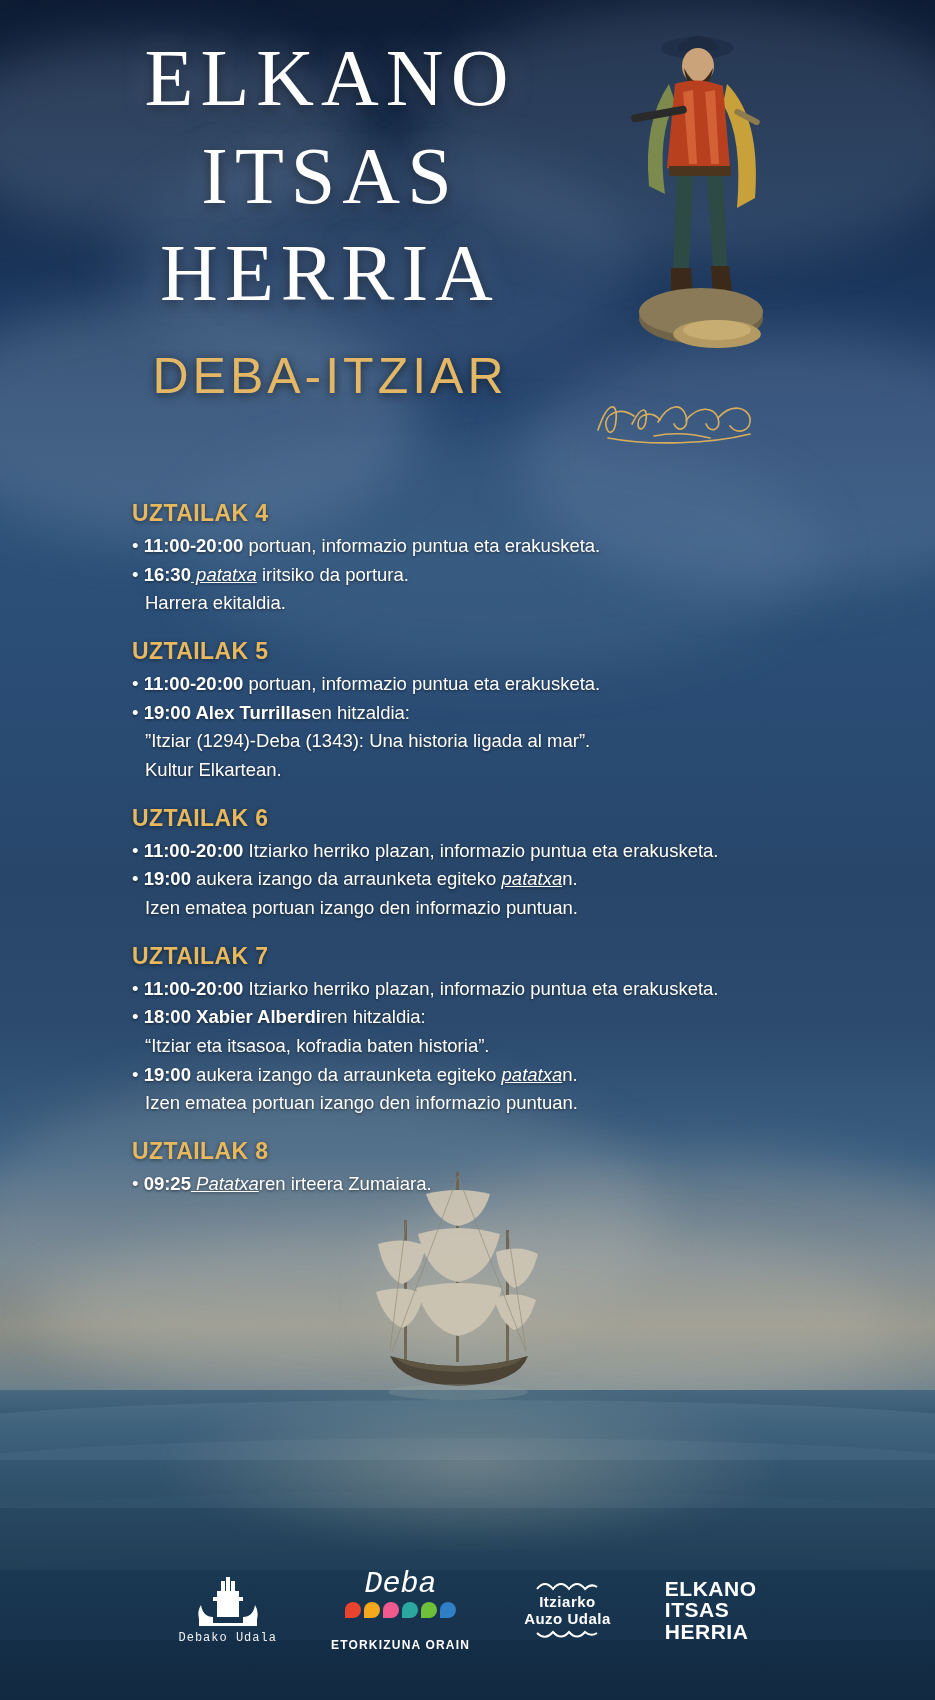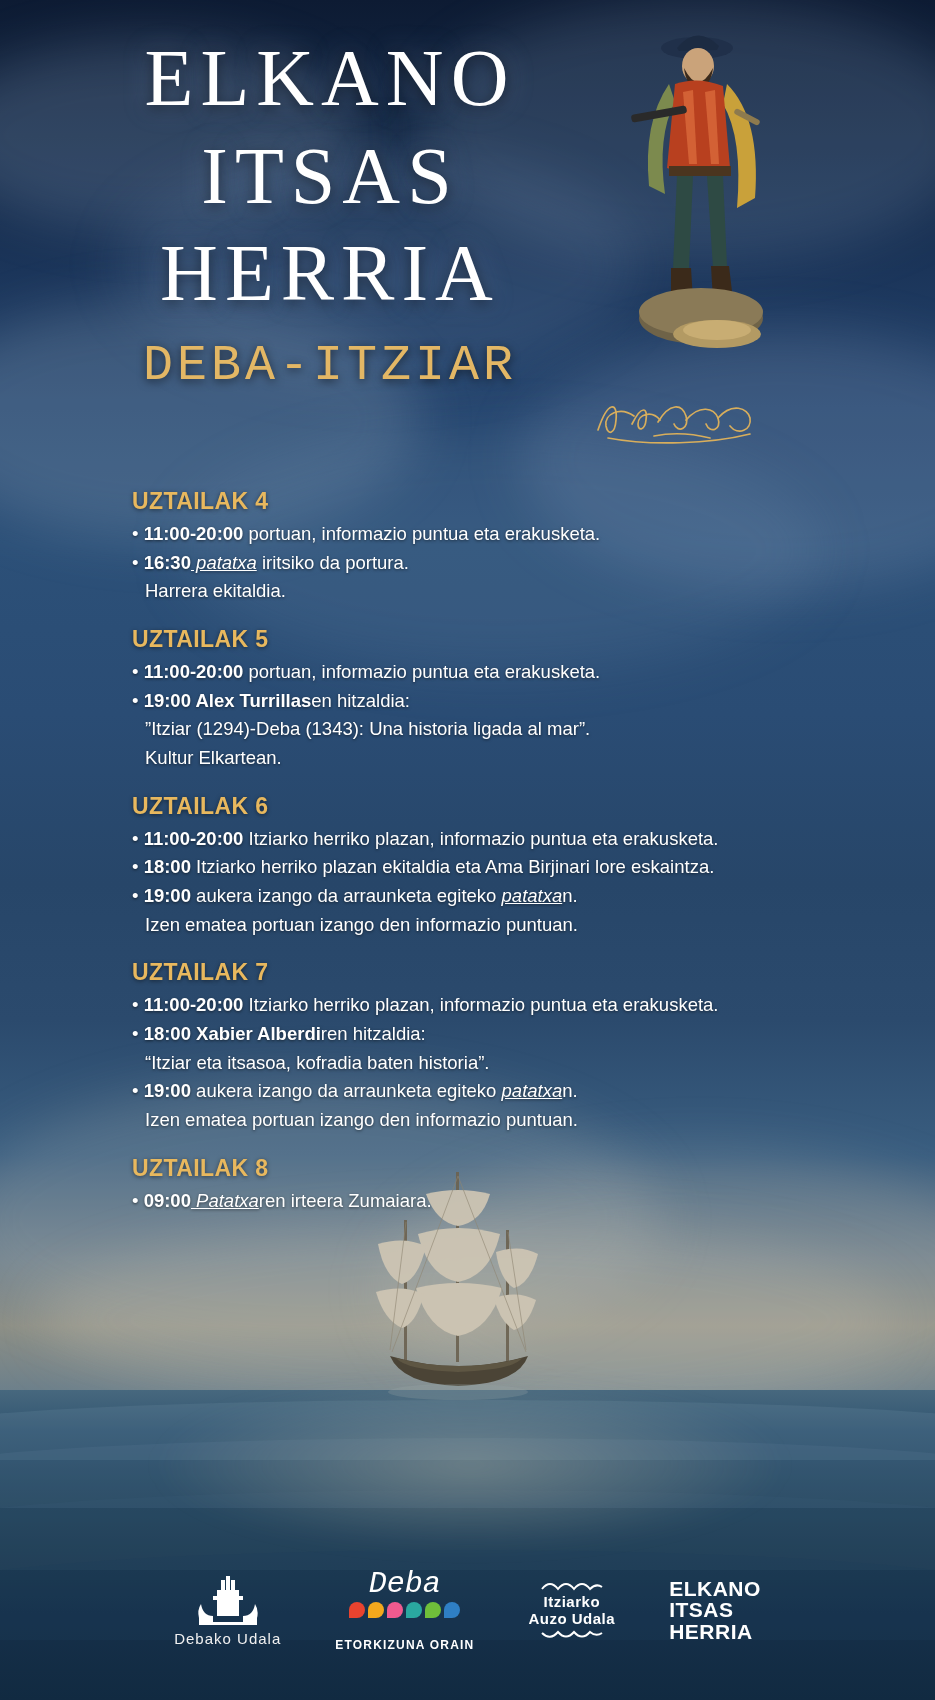--- a/index.html
+++ b/index.html
@@ -67,25 +67,25 @@
   .title-line {
     font-family: "Liberation Serif", serif;
     color: #ffffff;
     font-size: 80px;
     letter-spacing: 7px;
     line-height: 1.22;
     text-shadow: 0 3px 14px rgba(0,0,0,0.55), 0 0 28px rgba(160,190,230,0.35);
     font-weight: 400;
   }
   .subtitle-line {
-    font-family: Liberation Mono, monospace;
+    font-family: Liberation Sans, sans-serif;
     color: #e3b765;
     font-size: 50px;
     letter-spacing: 4px;
-    margin-top: 14px;
+    margin-top: 24px;
     text-shadow: 0 2px 10px rgba(0,0,0,0.6);
   }
 
   
   .statue-wrap {
     position: absolute;
     right: 130px;
     top: 18px;
     width: 220px;
     height: 360px;
@@ -95,21 +95,21 @@
     right: 165px;
     top: 390px;
     width: 180px;
     height: 60px;
   }
 
   
   .program {
     position: absolute;
     left: 132px;
-    top: 488px;
+    top: 500px;
     width: 700px;
     color: #ffffff;
   }
   .day { margin-bottom: 20px; }
   .day-title {
     color: #e8b85e;
     font-size: 23px;
     font-weight: bold;
     letter-spacing: 0.4px;
     margin-bottom: 5px;
@@ -188,22 +188,22 @@
     gap: 54px;
   }
   .logo {
     display: flex;
     flex-direction: column;
     align-items: center;
     justify-content: center;
     color: #ffffff;
   }
   .logo-caption {
-    font-family: Liberation Sans, sans-serif;
-    font-size: 15px;
+    font-family: Liberation Mono, monospace;
+    font-size: 12px;
     letter-spacing: 1px;
     margin-top: 0;
     color: #f1f1f1;
   }
   .deba-word {
     font-family: Liberation Mono, monospace;
     font-size: 30px;
     font-style: italic;
     color: #ffffff;
     line-height: 1;
@@ -323,35 +323,34 @@
       <div class="day">
         <div class="day-title">UZTAILAK 5</div>
         <div class="entry bulleted"><span class="t">11:00-20:00</span><span> portuan, informazio puntua eta erakusketa.</span></div>
         <div class="entry bulleted"><span class="t">19:00</span><span class="nm"> Alex Turrillas</span><span>en hitzaldia:</span></div>
         <div class="entry cont"><span>”Itziar (1294)-Deba (1343): Una historia ligada al mar”.</span></div>
         <div class="entry cont"><span>Kultur Elkartean.</span></div>
       </div>
       <div class="day">
         <div class="day-title">UZTAILAK 6</div>
         <div class="entry bulleted"><span class="t">11:00-20:00</span><span> Itziarko herriko plazan, informazio puntua eta erakusketa.</span></div>
-        <div class="entry bulleted"><span class="t">18:00</span><span> Itziarko herriko plazan ekitaldia eta Ama Birjinari lore eskaintza.</span></div>
         <div class="entry bulleted"><span class="t">19:00</span><span> aukera izango da arraunketa egiteko </span><span class="it">patatxa</span><span>n.</span></div>
         <div class="entry cont"><span>Izen ematea portuan izango den informazio puntuan.</span></div>
       </div>
       <div class="day">
         <div class="day-title">UZTAILAK 7</div>
         <div class="entry bulleted"><span class="t">11:00-20:00</span><span> Itziarko herriko plazan, informazio puntua eta erakusketa.</span></div>
         <div class="entry bulleted"><span class="t">18:00</span><span class="nm"> Xabier Alberdi</span><span>ren hitzaldia:</span></div>
         <div class="entry cont"><span>“Itziar eta itsasoa, kofradia baten historia”.</span></div>
         <div class="entry bulleted"><span class="t">19:00</span><span> aukera izango da arraunketa egiteko </span><span class="it">patatxa</span><span>n.</span></div>
         <div class="entry cont"><span>Izen ematea portuan izango den informazio puntuan.</span></div>
       </div>
       <div class="day">
         <div class="day-title">UZTAILAK 8</div>
-        <div class="entry bulleted"><span class="t">09:00</span><span class="it"> Patatxa</span><span>ren irteera Zumaiara.</span></div>
+        <div class="entry bulleted"><span class="t">09:25</span><span class="it"> Patatxa</span><span>ren irteera Zumaiara.</span></div>
       </div>
     </div>
 
   <div class="sea">
     <div class="wave w1"></div>
     <div class="wave w2"></div>
     <div class="wave w3"></div>
     <div class="wave w4"></div>
   </div>
   <div class="glow"></div>

